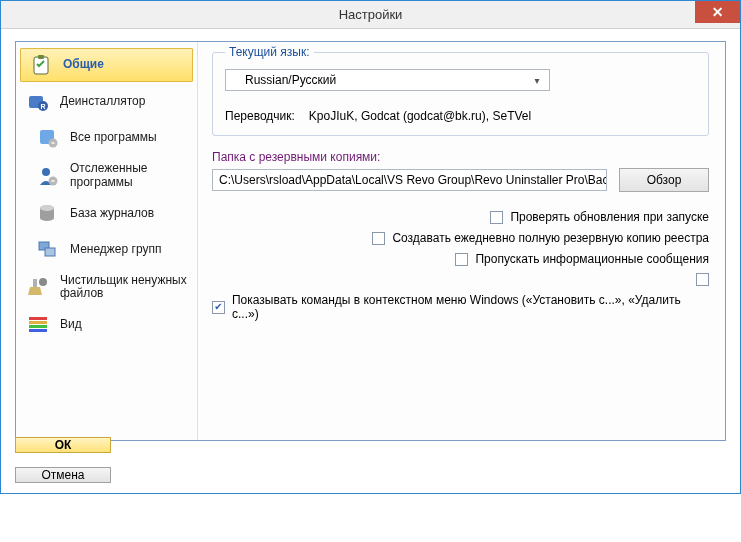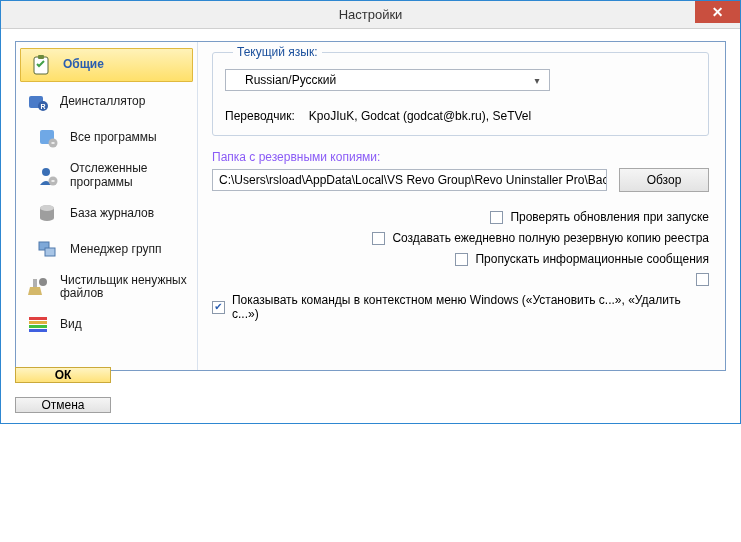--- a/index.html
+++ b/index.html
@@ -7,21 +7,21 @@
     margin: 0;
     font-family: "Segoe UI", Tahoma, sans-serif;
     font-size: 12px;
     background: #fff;
     width: 741px;
     height: 542px;
     overflow: hidden;
   }
   .window {
     width: 741px;
-    height: 424px;
+    height: 494px;
     border: 1px solid #2e87d1;
     background: #fff;
     display: flex;
     flex-direction: column;
   }
   .titlebar {
     height: 28px;
     background: #f0f0f0;
     border-bottom: 1px solid #d0d0d0;
     display: flex;
@@ -106,21 +106,21 @@
   .groupbox {
     border: 1px solid #c8d4e3;
     border-radius: 3px;
     padding: 10px 12px 12px 12px;
     margin-bottom: 14px;
     position: relative;
   }
   .groupbox .legend {
     position: absolute;
     top: -8px;
-    left: 20px;
+    left: 12px;
     background: #fdfdfd;
     padding: 0 4px;
     color: #1a4f9c;
     font-size: 12px;
   }
   .combo {
     width: 325px;
     height: 22px;
     border: 1px solid #b0b8c4;
     background: #fff;
@@ -135,21 +135,21 @@
     width: 16px;
     text-align: center;
     color: #555;
     font-size: 10px;
   }
   .translator-row {
     margin-top: 18px;
     display: flex;
     gap: 14px;
   }
-  .field-label { color: #8b5cf6; margin-bottom: 4px; }
+  .field-label { color: #701a75; margin-bottom: 4px; }
   .path-row { display: flex; gap: 12px; align-items: center; margin-top: 4px; margin-bottom: 18px; }
   .path-input {
     flex: 1;
     height: 22px;
     border: 1px solid #b0b8c4;
     background: #fff;
     padding: 0 6px;
     display: flex;
     align-items: center;
     overflow: hidden;

